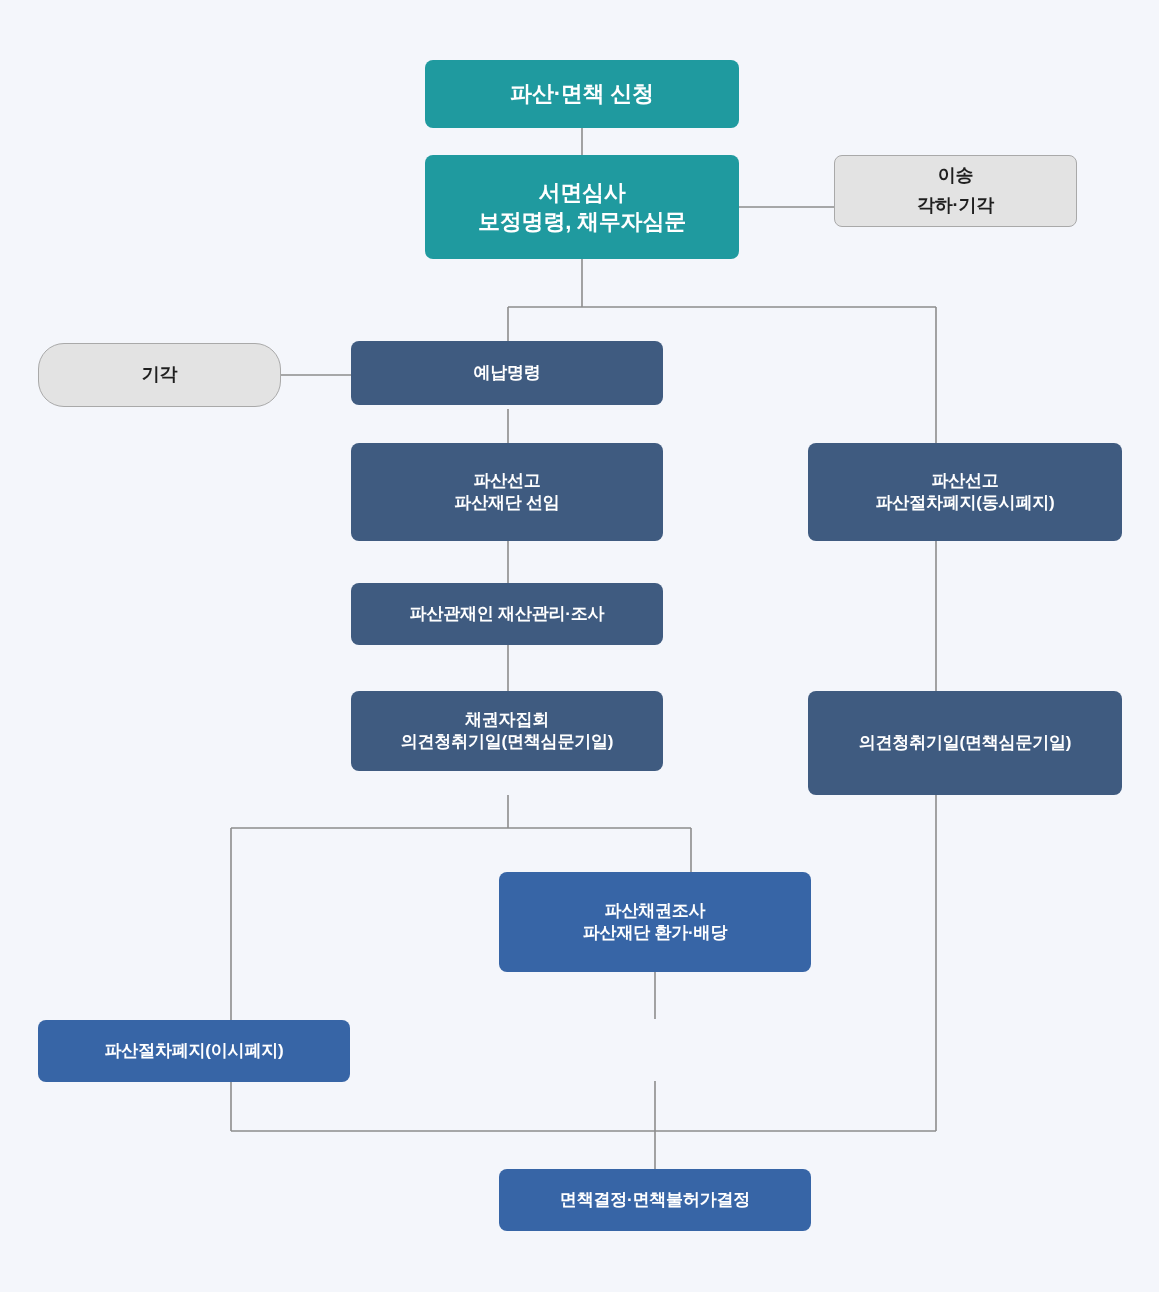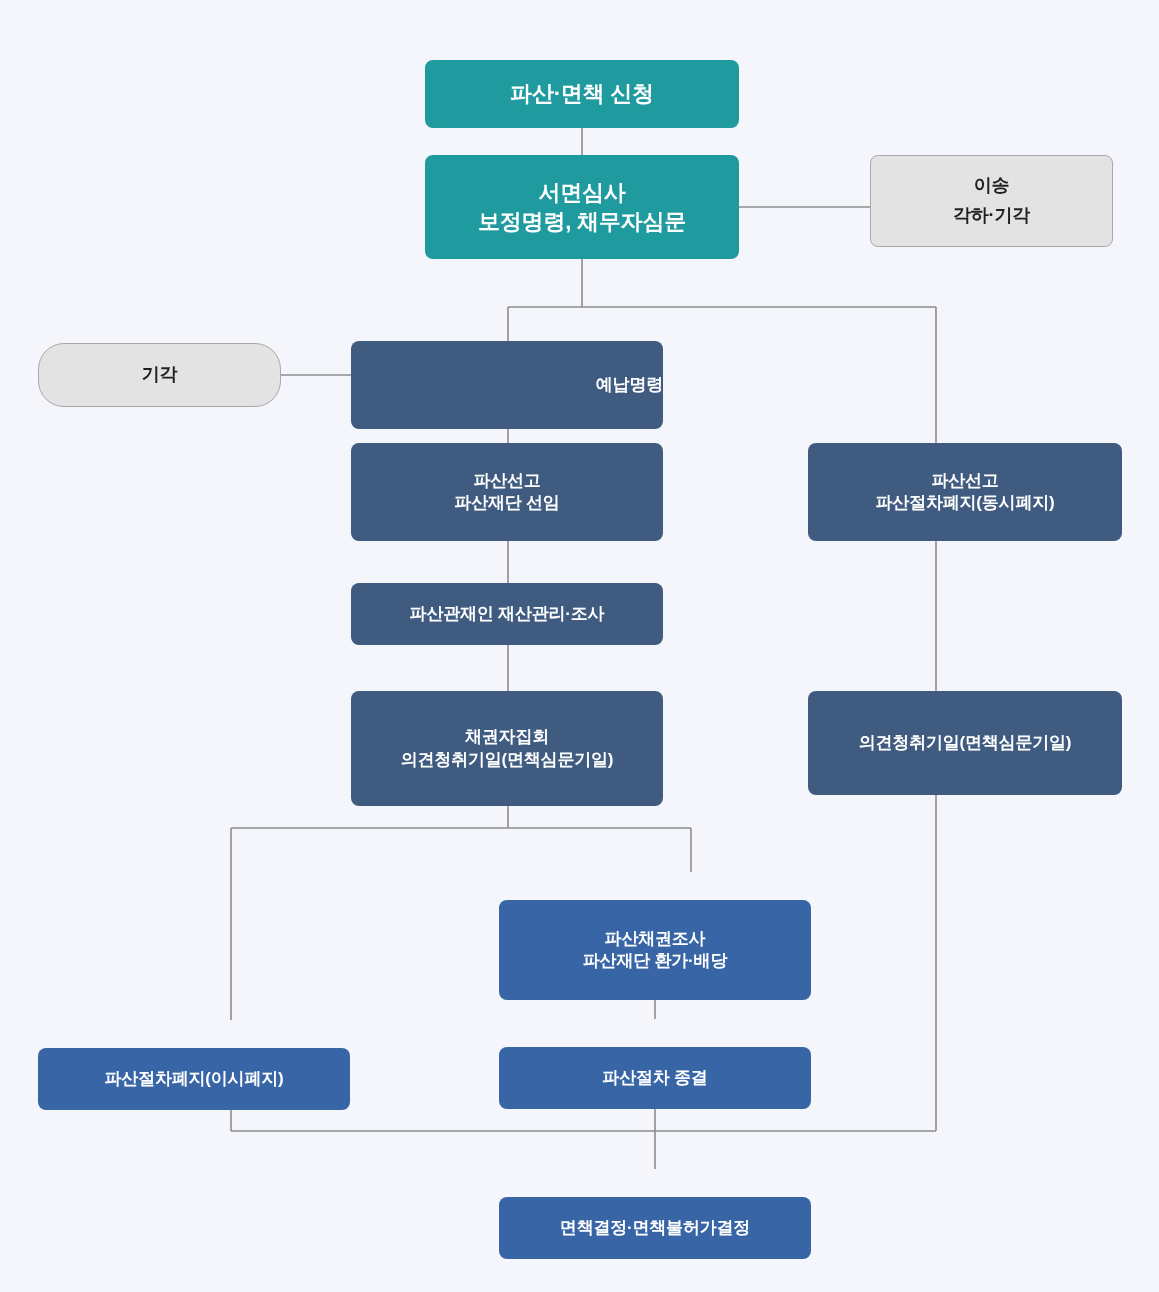--- a/index.html
+++ b/index.html
@@ -50,21 +50,20 @@
   }
   .navy {
     background: #3f5b80;
     color: #ffffff;
     font-size: 17px;
   }
   .blue {
     background: #3765a6;
     color: #ffffff;
     font-size: 17px;
-    margin-top: 28px;
   }
   .gray {
     background: #e3e3e3;
     color: #1f1f1f;
     border: 1px solid #a9a9a9;
     font-size: 18px;
   }
 </style>
 </head>
 <body>
@@ -114,66 +113,63 @@
 
   <div class="node teal" style="left:425px; top:60px; width:314px; height:68px;">
     <span class="ln">파산·면책 신청</span>
   </div>
 
   <div class="node teal" style="left:425px; top:155px; width:314px; height:104px;">
     <span class="ln">서면심사</span>
     <span class="ln">보정명령, 채무자심문</span>
   </div>
 
-  <div class="node gray" style="left:870px; top:155px; width:243px; height:92px;gap:6px;">
+  <div class="node gray" style="left:834px; top:155px; width:243px; height:72px;gap:6px;">
     <span class="ln">이송</span>
     <span class="ln">각하·기각</span>
   </div>
 
   <div class="node gray" style="left:38px; top:343px; width:243px; height:64px;border-radius:26px;">
     <span class="ln">기각</span>
   </div>
 
-  <div class="node navy" style="left:351px; top:341px; width:312px; height:88px;align-items:flex-end;">
+  <div class="node navy" style="left:351px; top:341px; width:312px; height:64px;">
     <span class="ln">예납명령</span>
   </div>
 
   <div class="node navy" style="left:351px; top:443px; width:312px; height:98px;">
     <span class="ln">파산선고</span>
     <span class="ln">파산재단 선임</span>
   </div>
 
   <div class="node navy" style="left:808px; top:443px; width:314px; height:98px;">
     <span class="ln">파산선고</span>
     <span class="ln">파산절차폐지(동시폐지)</span>
   </div>
 
   <div class="node navy" style="left:351px; top:583px; width:312px; height:62px;">
     <span class="ln">파산관재인 재산관리·조사</span>
   </div>
 
-  <div class="node navy" style="left:351px; top:691px; width:312px; height:115px;">
+  <div class="node navy" style="left:351px; top:691px; width:312px; height:80px;">
     <span class="ln">채권자집회</span>
     <span class="ln">의견청취기일(면책심문기일)</span>
   </div>
 
   <div class="node navy" style="left:808px; top:691px; width:314px; height:104px;">
     <span class="ln">의견청취기일(면책심문기일)</span>
   </div>
 
   <div class="node blue" style="left:499px; top:872px; width:312px; height:100px;">
     <span class="ln">파산채권조사</span>
     <span class="ln">파산재단 환가·배당</span>
   </div>
 
   <div class="node blue" style="left:38px; top:1020px; width:312px; height:62px;">
     <span class="ln">파산절차폐지(이시폐지)</span>
   </div>
 
-  <div class="node blue" style="left:499px; top:1019px; width:312px; height:62px;">
-    <span class="ln">파산절차 종결</span>
-  </div>
 
   <div class="node blue" style="left:499px; top:1169px; width:312px; height:62px;">
     <span class="ln">면책결정·면책불허가결정</span>
   </div>
 
 </div>
 
 </body></html>

